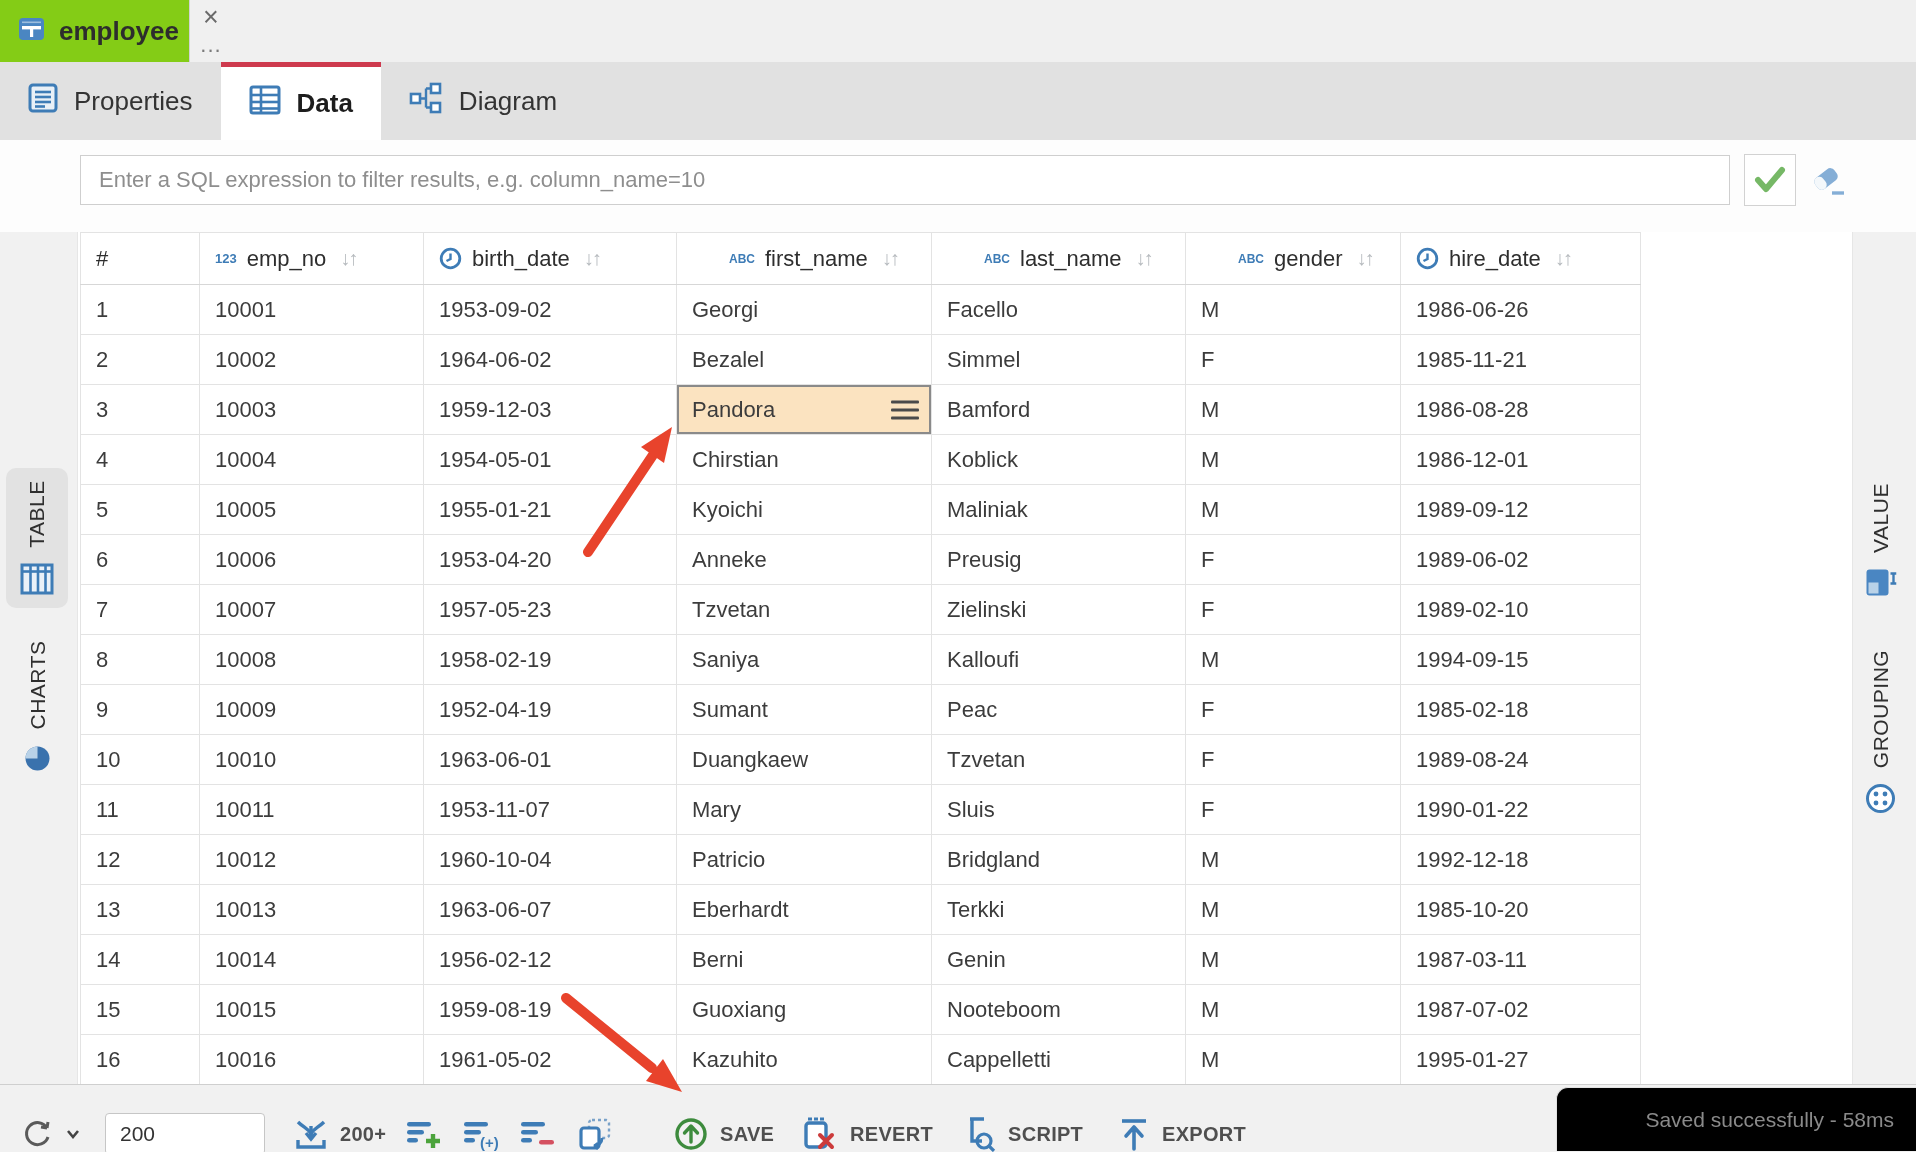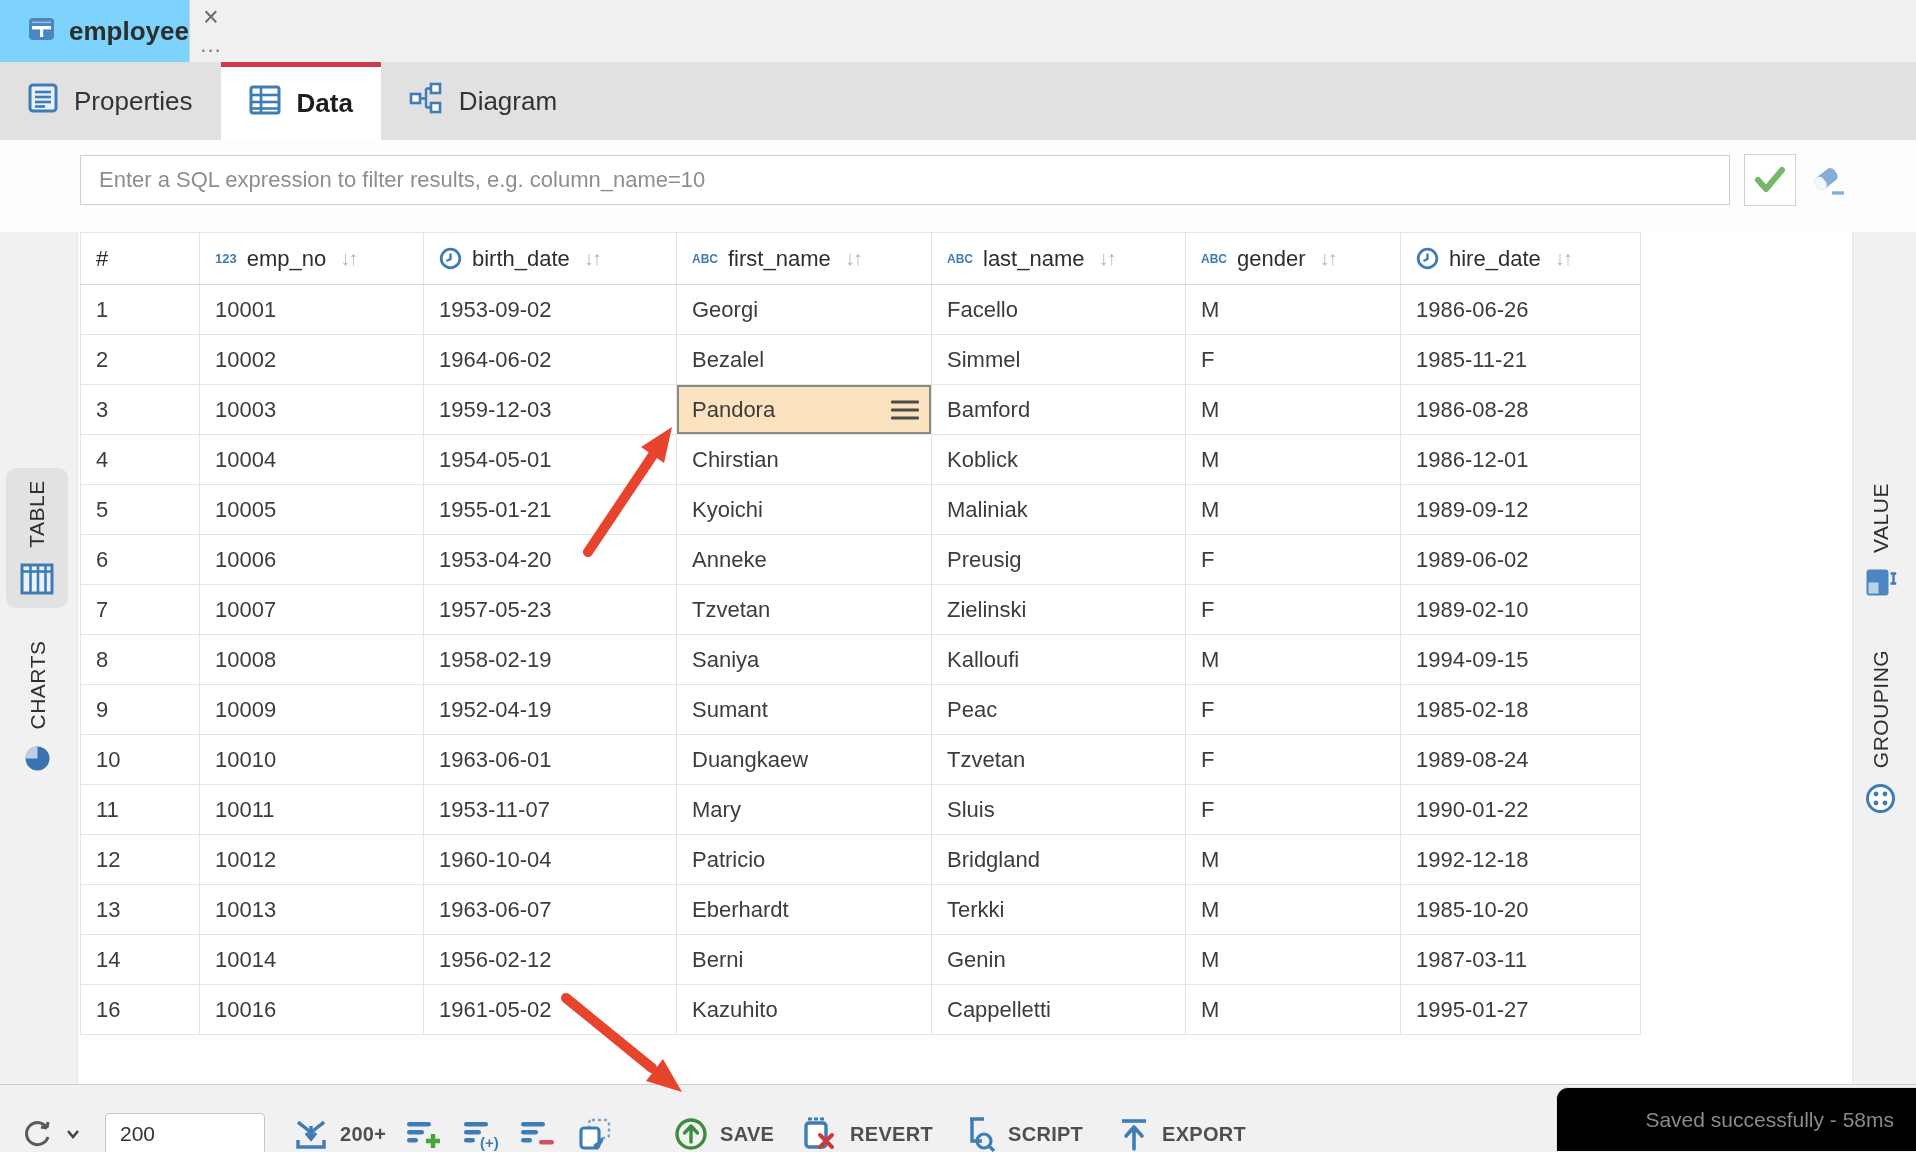--- a/index.html
+++ b/index.html
@@ -9,21 +9,21 @@
     --strip-bg:#f1f1f1; --tab2-bg:#e1e1e1; --tab-active-bg:#ffffff;
     --grid-border:#e3e3e3; --txt:#3c3c3c; --muted:#8e8e8e;
   }
   *{margin:0;padding:0;box-sizing:border-box;}
   html,body{width:1916px;height:1152px;overflow:hidden;}
   body{font-family:"Liberation Sans","DejaVu Sans",sans-serif;color:var(--txt);background:#fff;}
   .app{position:relative;width:1916px;height:1152px;background:#fff;}
 
   
   .topbar{position:absolute;left:0;top:0;width:1916px;height:62px;background:#f0f0f0;}
-  .etab{position:absolute;left:0;top:0;width:190px;height:62px;background:#7dd3fc;display:flex;align-items:center;padding-left:28px;gap:14px;border-right:1px solid #d2d2d2;}
+  .etab{position:absolute;left:0;top:0;width:190px;height:62px;background:#84cc16;display:flex;align-items:center;padding-left:18px;gap:14px;border-right:1px solid #d2d2d2;}
   .etab-label{font-size:26px;font-weight:bold;color:#2d2d2d;}
   .etab-close{position:absolute;left:196px;top:2px;width:30px;height:30px;font-size:27px;color:#6a6a6a;display:flex;align-items:center;justify-content:center;cursor:default;}
   .etab-more{position:absolute;left:194px;top:34px;width:34px;height:24px;color:#7b7b7b;font-size:22px;letter-spacing:1px;display:flex;align-items:flex-end;justify-content:center;}
 
   
   .tabstrip{position:absolute;left:0;top:62px;width:1916px;height:78px;background:var(--tab2-bg);display:flex;}
   .tab{display:flex;align-items:center;gap:16px;padding:0 28px;height:78px;font-size:26px;color:#333;}
   .tab.active{background:var(--tab-active-bg);border-top:5px solid var(--tab-red);font-weight:bold;color:#1d1d1d;}
 
   
@@ -44,21 +44,21 @@
   .vtab.selected{background:#e2e2e2;}
 
   
   table.grid{position:absolute;left:80px;top:0;border-collapse:collapse;table-layout:fixed;background:#fff;}
   table.grid th,table.grid td{border:1px solid var(--grid-border);font-size:22px;text-align:left;padding:0 0 0 15px;overflow:hidden;white-space:nowrap;}
   table.grid th{height:52px;font-weight:normal;color:#2e2e2e;background:#fff;border-bottom:1px solid #d7d7d7;}
   table.grid td{height:50px;color:var(--txt);}
   table.grid tr,table.grid td{background:#fff;}
   .th-inner{display:flex;align-items:center;gap:10px;}
   .type-label{color:var(--blue);font-weight:bold;font-size:13px;letter-spacing:0;}
-  .type-label.abc{font-size:12px;}
+  .type-label.abc{font-size:12px;margin-left:37px;}
   .sort{color:#b7bbbf;font-size:20px;letter-spacing:-2px;margin-left:4px;}
   td.edited{background:var(--edited-bg) !important;box-shadow:inset 0 0 0 2px var(--edited-border);position:relative;}
   .cell-menu{position:absolute;right:12px;top:50%;transform:translateY(-50%);width:28px;display:flex;flex-direction:column;gap:5px;}
   .cell-menu span{display:block;height:3px;background:#4a4a4a;border-radius:1px;}
 
   
   .bottombar{position:absolute;left:0;top:1084px;width:1916px;height:68px;background:var(--strip-bg);border-top:1px solid #cfcfcf;}
   .bb{position:absolute;top:15px;height:68px;display:flex;align-items:center;gap:10px;border-radius:10px;}
   .bb-label{font-size:20px;font-weight:bold;color:#4f4f4f;letter-spacing:.3px;}
   .fetch-input{width:160px;height:42px;border:1px solid #c6c6c6;border-radius:4px;background:#fff;font-size:21px;color:#333;padding:0 14px;outline:none;font-family:inherit;}
@@ -390,20 +390,29 @@
           <tr>
             <td>14</td>
             <td>10014</td>
             <td>1956-02-12</td>
             <td>Berni</td>
             <td>Genin</td>
             <td>M</td>
             <td>1987-03-11</td>
           </tr>
           <tr>
+            <td>15</td>
+            <td>10015</td>
+            <td>1959-08-19</td>
+            <td>Guoxiang</td>
+            <td>Nooteboom</td>
+            <td>M</td>
+            <td>1987-07-02</td>
+          </tr>
+          <tr>
             <td>16</td>
             <td>10016</td>
             <td>1961-05-02</td>
             <td>Kazuhito</td>
             <td>Cappelletti</td>
             <td>M</td>
             <td>1995-01-27</td>
           </tr>
         </tbody>
     </table>

